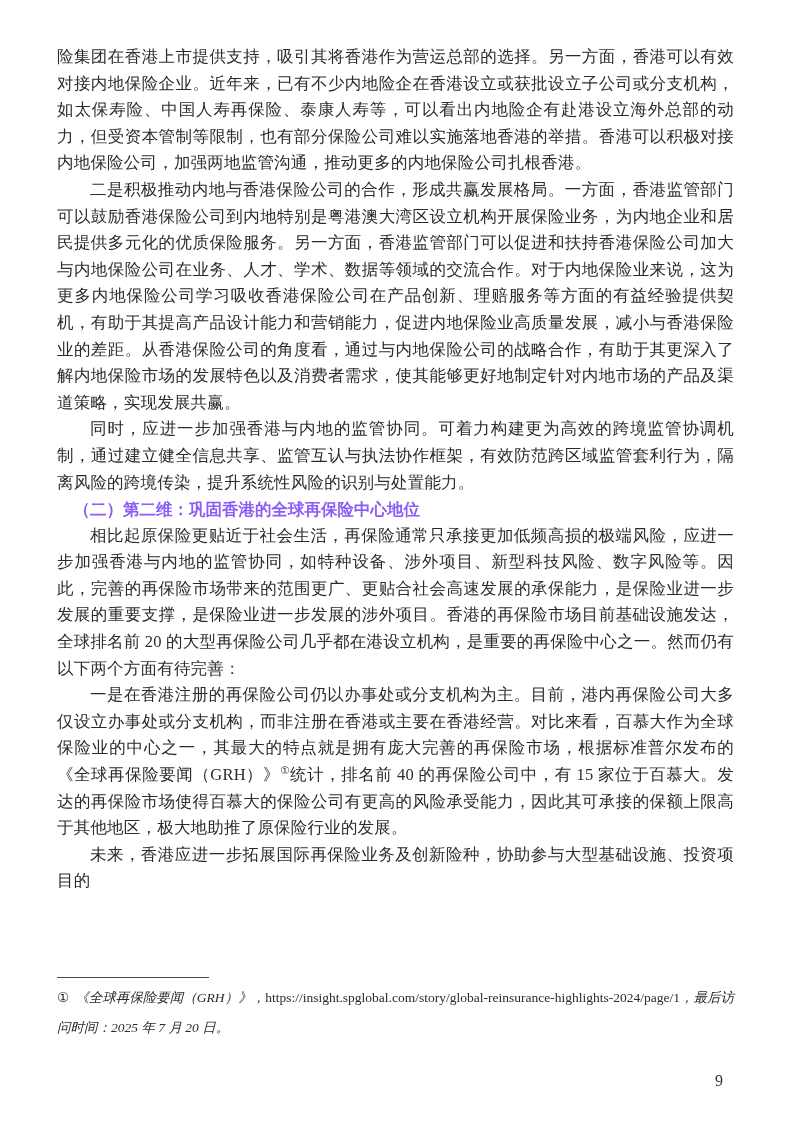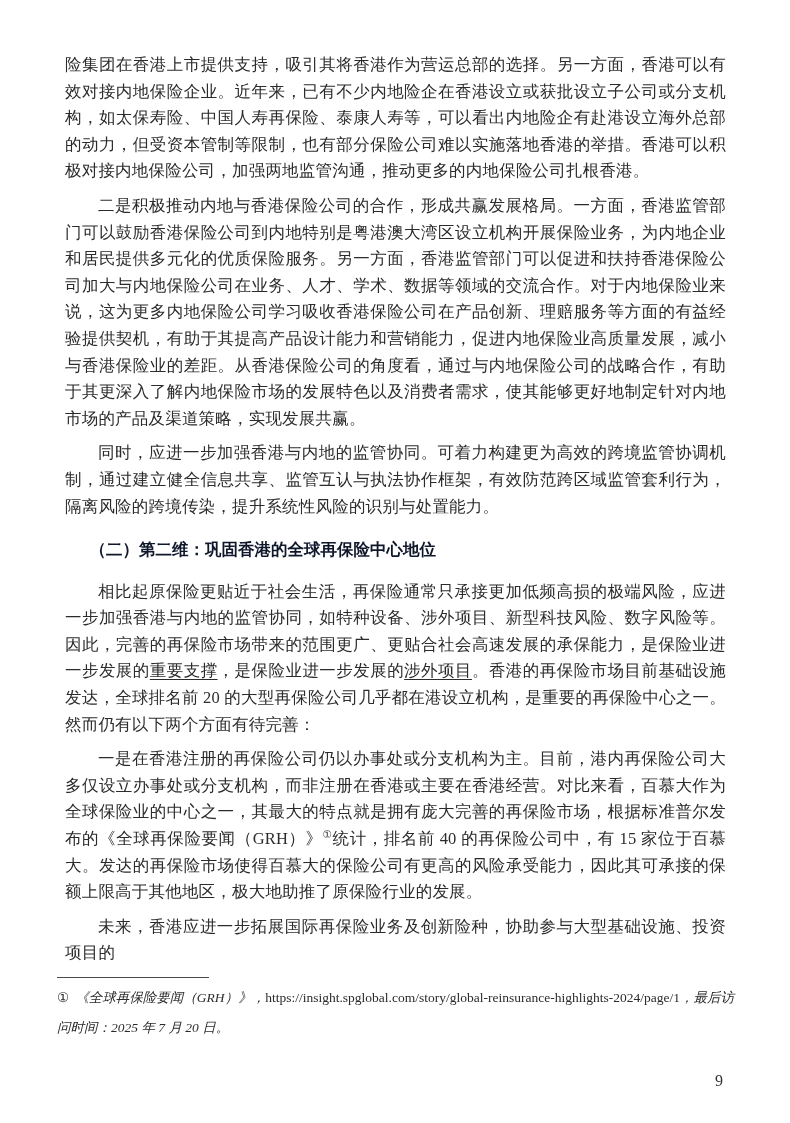--- a/index.html
+++ b/index.html
@@ -17,40 +17,39 @@
     overflow: hidden;
   }
   .content {
     position: absolute;
     left: 57px;
     top: 44px;
     width: 677px;
     text-align: justify;
   }
   .para {
-    margin: 8px;
+    margin: 0;
     font-size: 16.5px;
     line-height: 26.6px;
     text-indent: 2em;
     letter-spacing: 0.2px;
   }
   .para.no-indent {
     text-indent: 0;
   }
   .heading {
-    margin: 16px;
+    margin: 0;
     font-size: 16.5px;
     line-height: 26.6px;
     text-indent: 1em;
     font-weight: bold;
     font-family: "Liberation Sans", "DejaVu Sans", sans-serif;
-    color: #0f172a;
+    color: #8b5cf6;
   }
   .emph {
-    text-decoration: underline;
     text-underline-offset: 3px;
     text-decoration-thickness: 1px;
   }
   .fn-ref {
     font-size: 10.5px;
     line-height: 0;
     vertical-align: super;
   }
   .footnote-rule {
     position: absolute;

